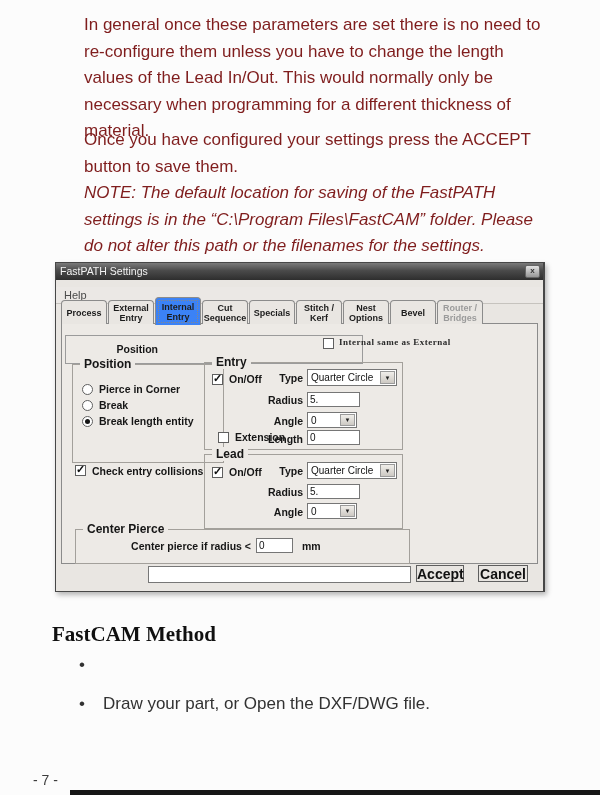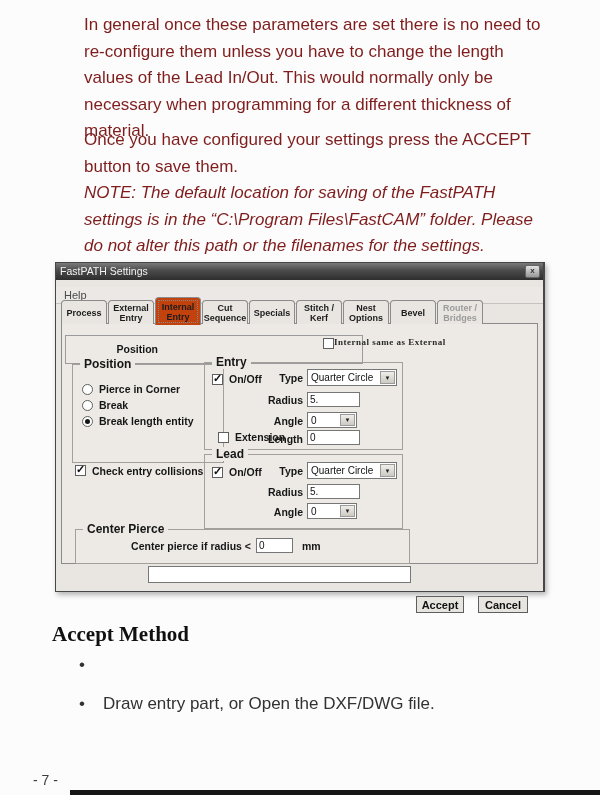--- a/index.html
+++ b/index.html
@@ -19,38 +19,38 @@
   .closebtn{position:absolute;right:3px;top:2px;width:13px;height:11px;
             background:linear-gradient(#e2e2e2,#979797);border:1px solid #666;border-radius:2px;
             font-size:8px;line-height:10px;text-align:center;color:#333;font-weight:bold;}
   .menubar{position:absolute;left:0;top:17px;right:0;height:16px;background:#ebe8e5;border-bottom:1px solid #c6c3be;margin-top:7px;}
   .menu-item{position:absolute;left:8px;top:2px;font-size:11px;color:#4a4a4a;}
 
   .tabs{position:absolute;left:5px;top:34px;height:27px;display:flex;align-items:flex-end;z-index:2;}
   .tab{width:46px;height:24px;margin-right:1px;background:#e9e6e2;border:1px solid #8b8b8b;border-bottom:none;
        border-radius:4px 4px 0 0;display:flex;align-items:center;justify-content:center;text-align:center;
        font-size:9px;font-weight:bold;color:#1c1c1c;line-height:10px;box-sizing:border-box;}
-  .tab.active{height:28px;margin-bottom:-1px;background:#c2410c;position:relative;}
+  .tab.active{height:28px;margin-bottom:-1px;background:#3b82f6;position:relative;}
   .tab.active::after{content:"";position:absolute;left:2px;right:2px;top:2px;bottom:2px;border:1px dotted #888;}
   .tab.disabled{color:#9b9b9b;}
 
   .tabpage{position:absolute;left:5px;top:60px;width:477px;height:241px;background:#edeae6;
            border:1px solid #8b8b8b;z-index:1;box-sizing:border-box;}
 
   .pos-row{position:absolute;left:3px;top:11px;width:296px;height:27px;border:1px solid #9b9b9b;}
   .pos-label{position:absolute;left:0;top:7px;width:92px;text-align:right;font-size:10.5px;font-weight:bold;color:#161616;}
   .combo{position:absolute;background:#fff;border:1px solid #767676;box-sizing:border-box;}
   .cval{position:absolute;left:3px;top:2px;font-size:10px;color:#111;white-space:nowrap;}
   .carrow{position:absolute;right:1px;top:1px;bottom:1px;width:15px;
           background:linear-gradient(#f0eeea,#cdc9c3);border:1px solid #9a9a9a;box-sizing:border-box;
           font-size:6px;display:flex;align-items:center;justify-content:center;color:#222;}
   .pos-combo{left:97px;top:4px;width:146px;height:18px;}
 
   .same-row{position:absolute;left:261px;top:14px;display:flex;}
-  .same-label{width:112px;font-family:"Liberation Serif",serif;font-size:9px;font-weight:bold;
+  .same-label{margin-left:5px;width:112px;font-family:"Liberation Serif",serif;font-size:9px;font-weight:bold;
               line-height:9px;letter-spacing:.5px;color:#2a2a2a;}
 
   .cb{width:11px;height:11px;background:#fff;border:1px solid #5f5f5f;display:inline-block;position:relative;
       box-sizing:border-box;flex:none;}
   .cb.checked::after{content:"✓";position:absolute;left:0;top:-3px;font-size:11px;font-weight:bold;color:#111;}
   .radio{width:11px;height:11px;border:1px solid #5f5f5f;border-radius:50%;background:#fff;position:relative;
          box-sizing:border-box;flex:none;}
   .radio.sel::after{content:"";position:absolute;left:2px;top:2px;width:5px;height:5px;border-radius:50%;background:#151515;}
   .rlabel{margin-left:6px;font-size:10.5px;font-weight:bold;color:#161616;white-space:nowrap;}
 
@@ -80,22 +80,22 @@
   .tinput{position:absolute;background:#fff;border:1px solid #767676;font-size:10px;height:15px;padding:0 2px;
           box-sizing:border-box;font-family:"Liberation Sans",sans-serif;color:#111;}
 
   .grp-center{left:13px;top:205px;width:333px;height:33px;}
   .cp-label{position:absolute;left:30px;top:10px;width:145px;text-align:right;font-size:10.5px;font-weight:bold;color:#161616;}
   .cp-i{left:180px;top:8px;width:37px;}
   .cp-unit{position:absolute;left:226px;top:10px;font-size:10.5px;font-weight:bold;color:#161616;}
 
   .status-input{position:absolute;left:92px;top:303px;width:263px;height:17px;background:#fff;
                 border:1px solid #777;box-sizing:border-box;font-family:"Liberation Sans",sans-serif;}
-  .btn{position:absolute;height:17px;background:#e8e5e1;border:1px solid #5e5e5e;font-size:11px;font-weight:bold;
-       font-family:"Liberation Sans",sans-serif;color:#111;padding:0;margin-top:31px;}
+  .btn{position:absolute;height:17px;background:#e8e5e1;border:1px solid #5e5e5e;font-size:14px;font-weight:bold;
+       font-family:"Liberation Sans",sans-serif;color:#111;padding:0;}
   .accept{left:360px;top:302px;width:48px;}
   .cancel{left:422px;top:302px;width:50px;}
 
   
   .heading{position:absolute;left:52px;top:622px;margin:0;font-family:"Liberation Serif",serif;
            font-size:21px;font-weight:bold;color:#101010;}
   .bullet{position:absolute;left:79px;display:flex;font-size:17px;color:#323232;}
   .bullet .dot{width:24px;}
   .bullet .dot::before{content:"•";}
   .b1{top:655px}
@@ -236,24 +236,24 @@
         <span class="cp-unit">mm</span>
       </div>
 
     </div>
 
     <input class="status-input" value="" style="">
     <button class="btn accept">Accept</button>
     <button class="btn cancel">Cancel</button>
   </div>
 
-  <h2 class="heading">Accept Method</h2>
+  <h2 class="heading">FastCAM Method</h2>
   <div class="bullet b1">
     <span class="dot"></span>
   </div>
   <div class="bullet b2">
     <span class="dot"></span>
-    <span>Draw entry part, or Open the DXF/DWG file.</span>
+    <span>Draw your part, or Open the DXF/DWG file.</span>
   </div>
 
   <div class="footer">- 7 -</div>
   <div class="bottom-bar"></div>
 </div>
 
 </body></html>

